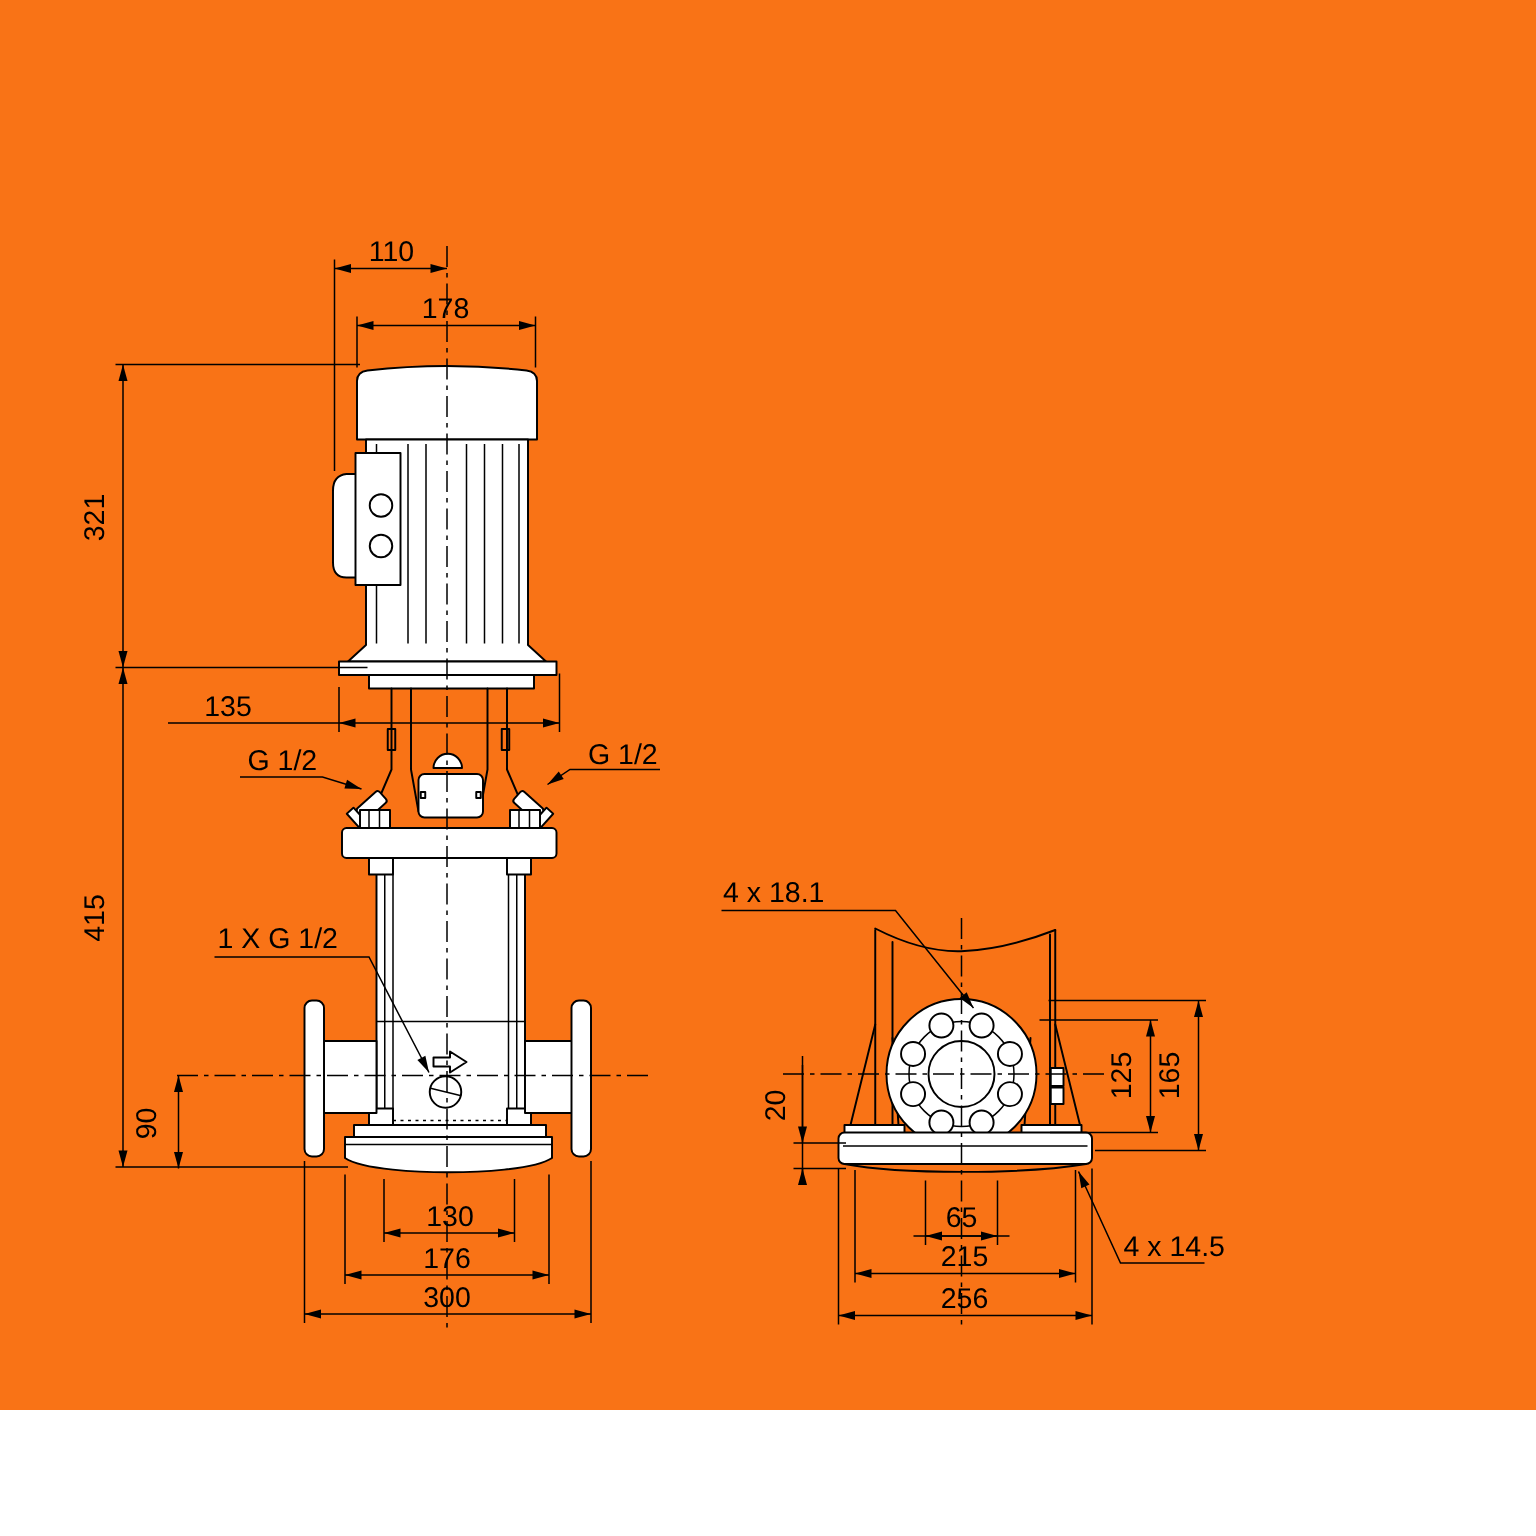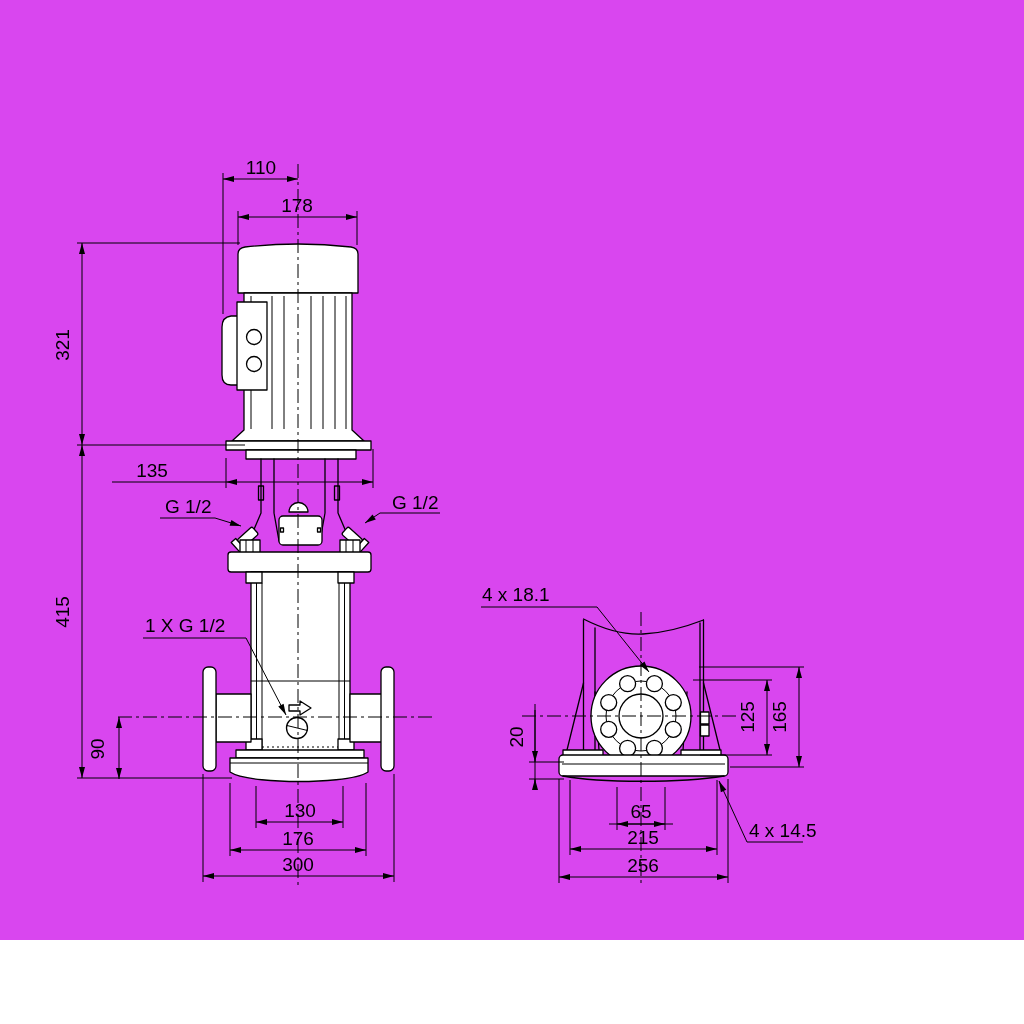--- a/index.html
+++ b/index.html
@@ -1,16 +1,16 @@
 <!DOCTYPE html>
 <html><head>
 <meta charset="utf-8">
 <style>
   html,body{margin:0;padding:0;background:#fff;width:1024px;height:1024px;}
-  #stage{position:relative;width:1024px;height:940px;background:#d946ef;overflow:hidden;}
+  #stage{position:relative;width:1024px;height:940px;background:#f97316;overflow:hidden;}
   svg{position:absolute;left:0;top:0;}
   .g   {stroke:#000;stroke-width:1.3;fill:none;stroke-linecap:round;stroke-linejoin:round;}
   .gf  {stroke:#000;stroke-width:1.3;fill:#fff;stroke-linejoin:round;}
   .thin{stroke:#000;stroke-width:1;fill:none;}
   .dim {stroke:#000;stroke-width:1;fill:none;}
   .cl  {stroke:#000;stroke-width:1;fill:none;stroke-dasharray:14 4 3 4;}
   .dot {stroke:#000;stroke-width:1;fill:none;stroke-dasharray:2 3;}
   text {font-family:"Liberation Sans","DejaVu Sans",sans-serif;font-size:19px;fill:#000;}
 </style>
 </head>

